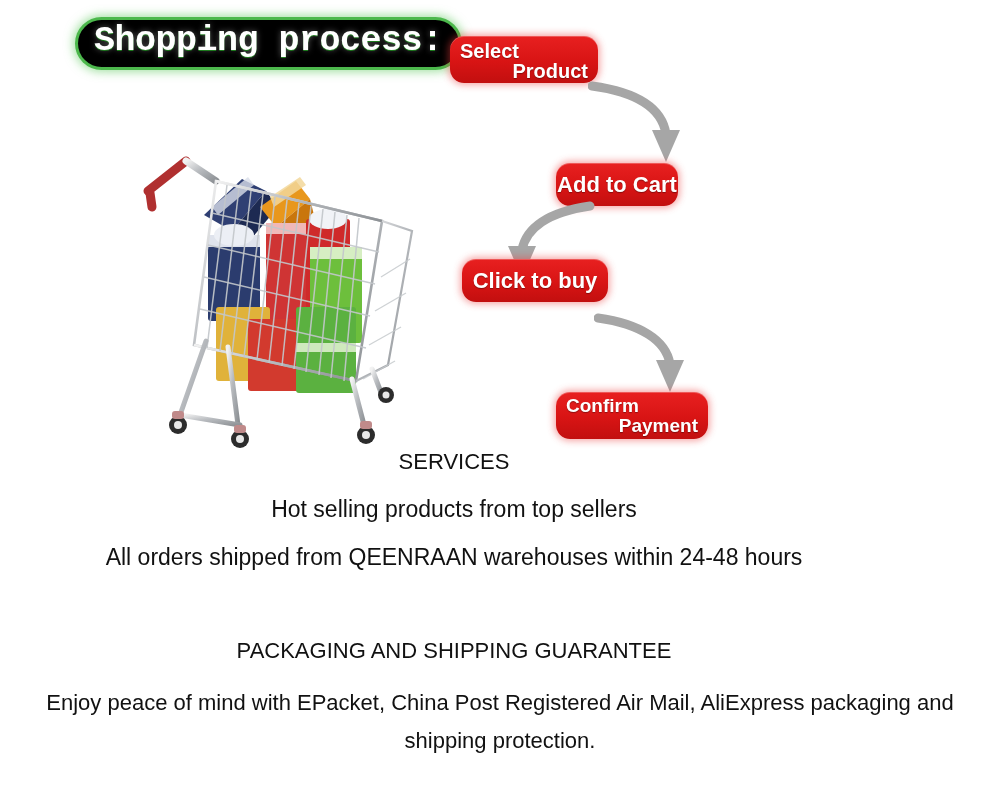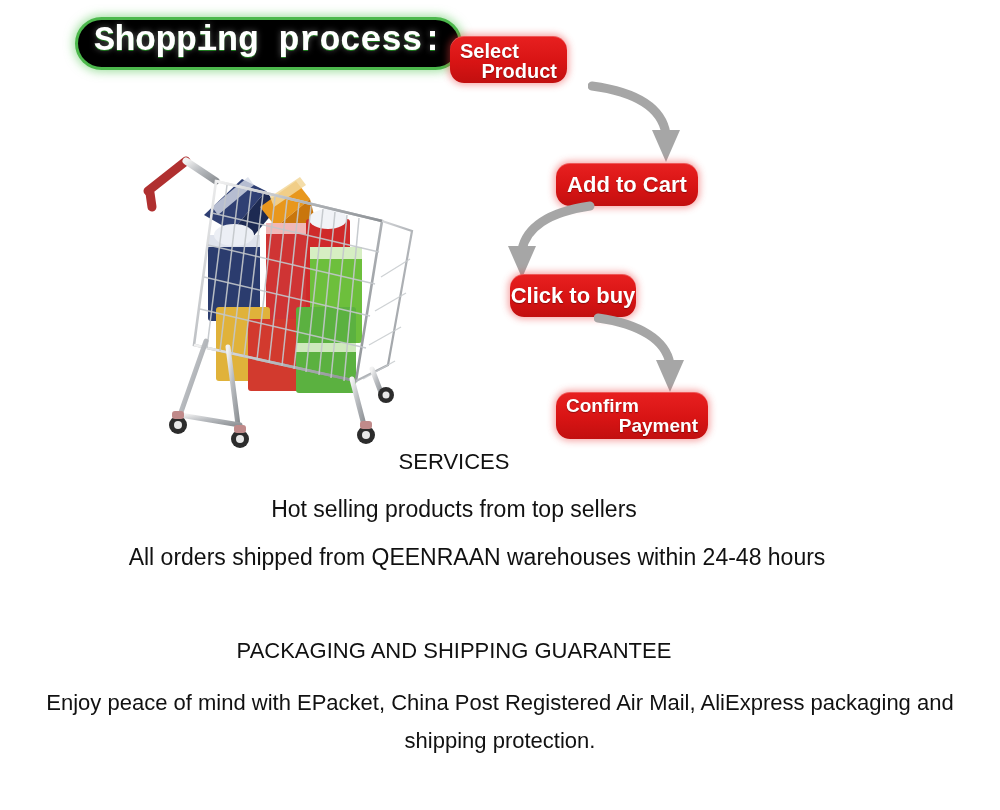--- a/index.html
+++ b/index.html
@@ -41,45 +41,45 @@
     position:absolute;
     background:linear-gradient(180deg,#e82020 0%,#d81414 55%,#c20f0f 100%);
     border-radius:14px;
     box-shadow:0 0 7px 2px rgba(235,60,60,.45), inset 0 1px 0 rgba(255,255,255,.25);
     color:#fff;
     font-weight:bold;
     box-sizing:border-box;
   }
   .btn span{display:block;white-space:nowrap;text-shadow:0 1px 1px rgba(0,0,0,.35);}
 
-  #btn-select{left:450px;top:36px;width:117px;height:47px;padding:4px 10px 0 10px;}
+  #btn-select{left:450px;top:36px;width:148px;height:47px;padding:4px 10px 0 10px;}
   #btn-select .l1{font-size:20px;text-align:left;}
   #btn-select .l2{font-size:20px;text-align:right;margin-top:-3px;}
 
-  #btn-cart{left:556px;top:163px;width:142px;height:43px;}
+  #btn-cart{left:556px;top:163px;width:122px;height:43px;}
   #btn-cart span{font-size:22px;text-align:center;line-height:43px;}
 
-  #btn-buy{left:462px;top:274px;width:126px;height:43px;margin-left:48px;}
+  #btn-buy{left:462px;top:259px;width:146px;height:43px;}
   #btn-buy span{font-size:22px;text-align:center;line-height:43px;}
 
   #btn-confirm{left:556px;top:392px;width:152px;height:47px;padding:3px 10px 0 10px;}
   #btn-confirm .l1{font-size:19px;text-align:left;}
   #btn-confirm .l2{font-size:19px;text-align:right;margin-top:-2px;}
 
   
   .arrow{position:absolute;}
   #arrow1{left:588px;top:78px;width:110px;height:90px;}
   #arrow2{left:490px;top:200px;width:110px;height:80px;}
   #arrow3{left:594px;top:312px;width:110px;height:86px;}
 
   
   .txt{position:absolute;width:908px;text-align:center;color:#111;}
   #t-services{top:449px;font-size:22px;}
   #t-hot{top:496px;font-size:23px;}
-  #t-orders{top:544px;font-size:23px;padding-left:23px;}
+  #t-orders{top:544px;font-size:23px;}
   #t-dedicated{top:591px;font-size:23px;}
   #t-packaging{top:638px;font-size:22px;}
 
   #t-enjoy{top:684px;font-size:22px;line-height:38px;width:980px;left:10px;}
   #t-express{top:740px;font-size:22px;line-height:28px;width:980px;left:10px;}
 </style>
 </head>
 <body>
 
 <div class="page">

